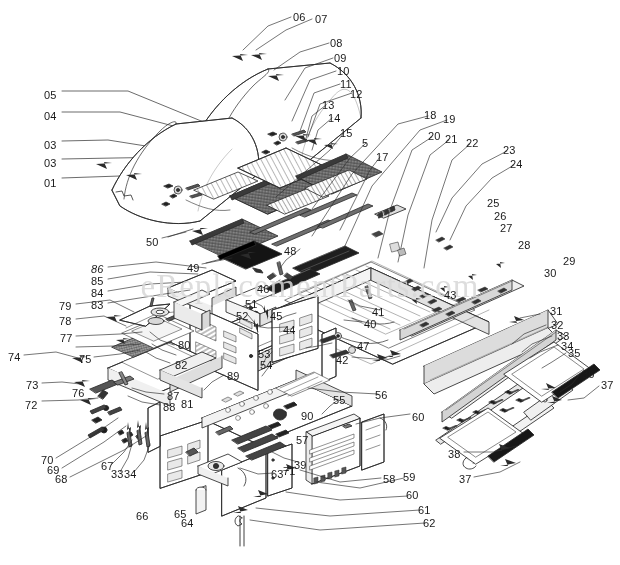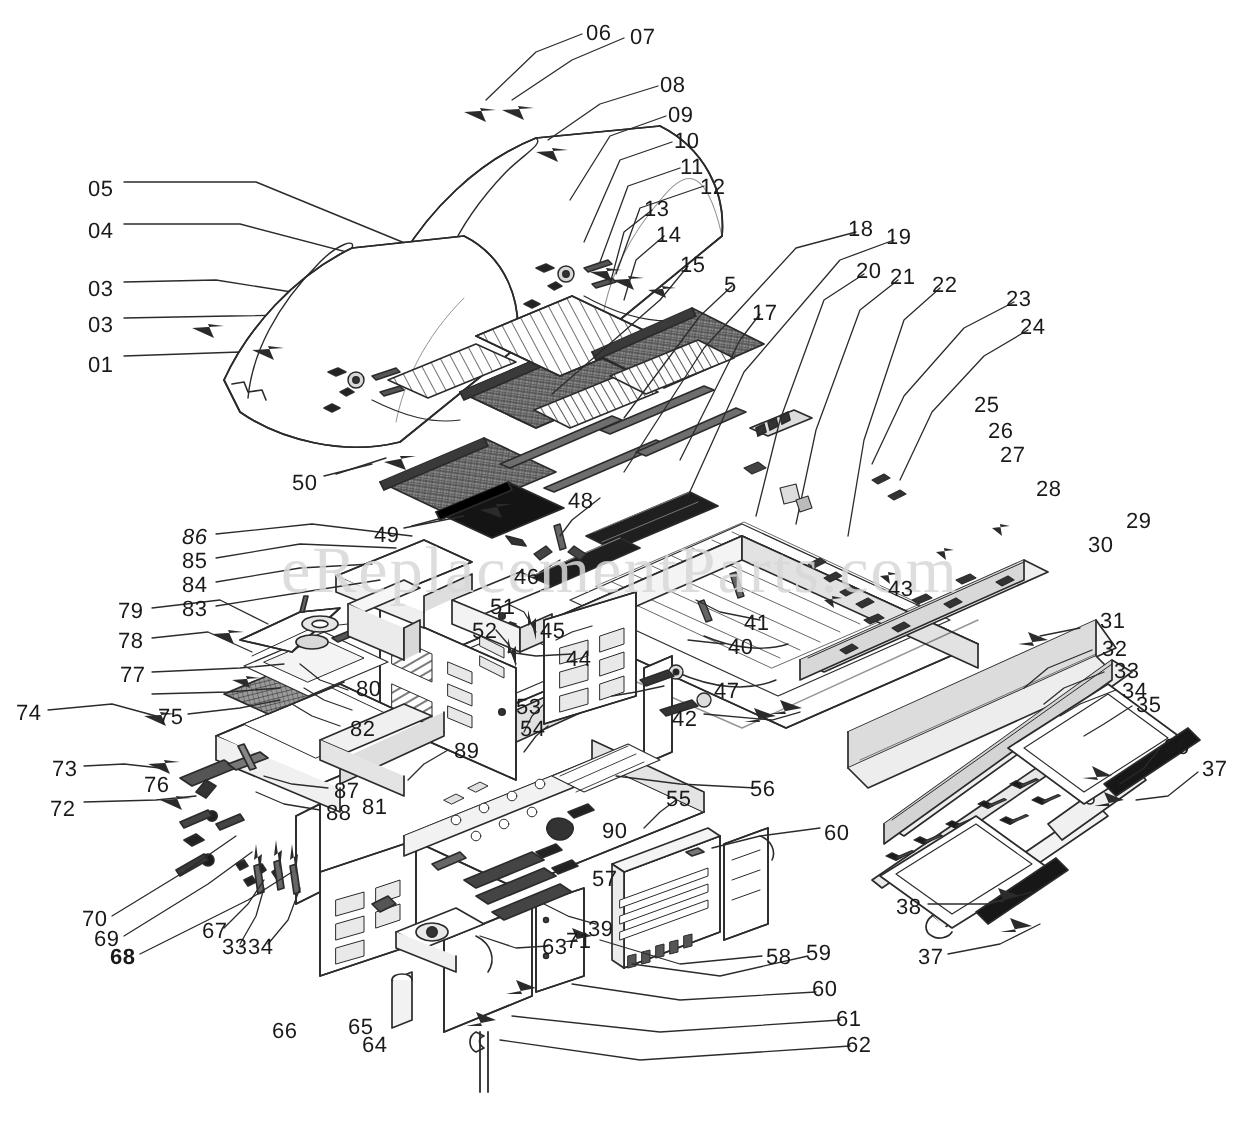--- a/index.html
+++ b/index.html
@@ -766,21 +766,21 @@
       <div class="lbl" style="left: 403px; top: 472px;">59</div>
       <div class="lbl" style="left: 406px; top: 490px;">60</div>
       <div class="lbl" style="left: 412px; top: 412px;">60</div>
       <div class="lbl" style="left: 418px; top: 505px;">61</div>
       <div class="lbl" style="left: 423px; top: 518px;">62</div>
       <div class="lbl" style="left: 271px; top: 469px;">63</div>
       <div class="lbl" style="left: 181px; top: 518px;">64</div>
       <div class="lbl" style="left: 174px; top: 509px;">65</div>
       <div class="lbl" style="left: 136px; top: 511px;">66</div>
       <div class="lbl" style="left: 101px; top: 461px;">67</div>
-      <div class="lbl" style="left: 55px; top: 474px; font-weight: bold;">68</div>
+      <div class="lbl" style="left: 55px; top: 474px;">68</div>
       <div class="lbl" style="left: 47px; top: 465px;">69</div>
       <div class="lbl" style="left: 41px; top: 455px;">70</div>
       <div class="lbl" style="left: 283px; top: 466px;">71</div>
       <div class="lbl" style="left: 25px; top: 400px;">72</div>
       <div class="lbl" style="left: 26px; top: 380px; text-align: center;">73</div>
       <div class="lbl" style="left: 8px; top: 352px;">74</div>
       <div class="lbl" style="left: 79px; top: 354px;">75</div>
       <div class="lbl" style="left: 72px; top: 344px; margin-top: 44px;">76</div>
       <div class="lbl" style="left: 60px; top: 333px;">77</div>
       <div class="lbl" style="left: 59px; top: 316px;">78</div>

